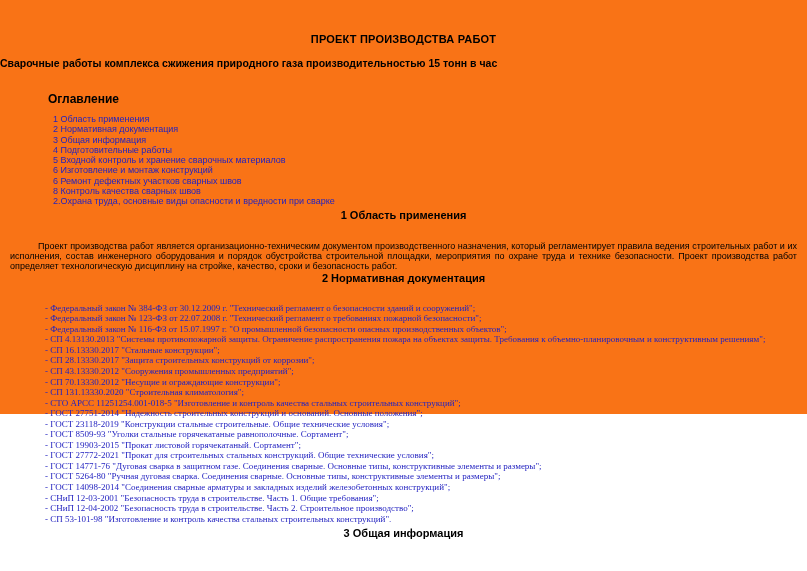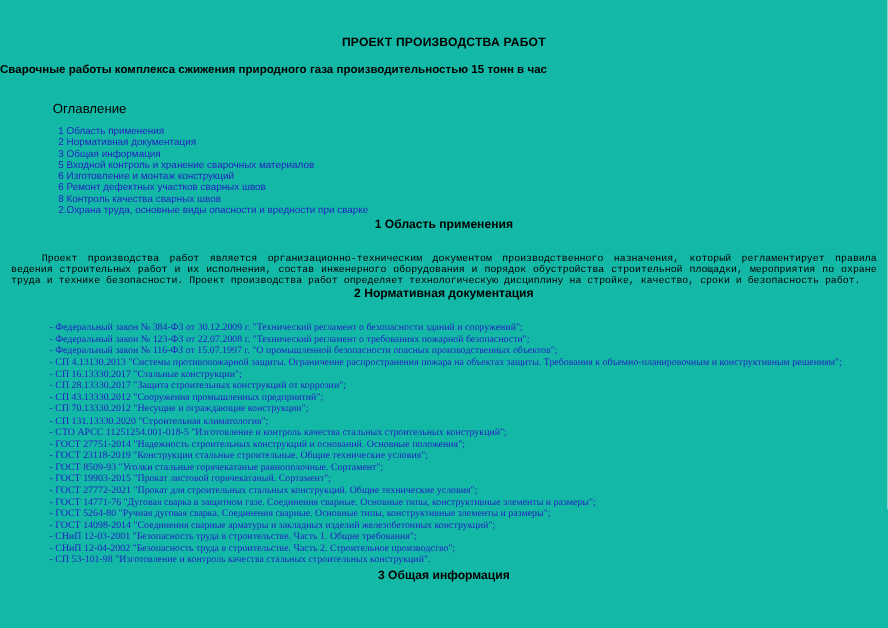--- a/index.html
+++ b/index.html
@@ -10,43 +10,43 @@
   body {
     width: 807px;
     height: 571px;
     font-family: "Liberation Sans", sans-serif;
     color: #000000;
     overflow: hidden;
   }
   .page {
     position: relative;
     width: 807px;
-    height: 571px;
-    background: #14b8a6;
+    height: 414px;
+    background: #f97316;
     box-sizing: border-box;
   }
   .doc-title {
     margin: 0;
     padding-top: 33px;
     text-align: center;
     font-size: 11px;
     font-weight: bold;
     letter-spacing: 0.2px;
   }
   .doc-subtitle {
     margin: 0;
     padding-top: 12px;
     text-align: left;
     font-size: 10.5px;
     font-weight: bold;
   }
   .toc-heading {
     margin: 23px 0 0 48px;
     font-size: 12px;
-    font-weight: normal;
+    font-weight: bold;
   }
   .toc-list {
     margin: 8px 0 0 53px;
   }
   .toc-list .link-line {
     display: block;
     font-size: 9px;
     line-height: 10.3px;
     color: var(--link-color, #2323c0);
     text-decoration: none;
@@ -60,21 +60,20 @@
   }
   #heading-s1 { margin-top: 2px; }
   #heading-s2 { margin-top: 1px; }
   #heading-s3 { margin-top: 3px; }
   .body-paragraph {
     margin: 20px 10px 0 10px;
     font-size: 9px;
     line-height: 10px;
     text-align: justify;
     text-indent: 28px;
-    font-family: Liberation Mono, monospace;
   }
   .doc-list {
     margin: 19px 10px 0 45px;
   }
   .doc-list .link-line {
     display: block;
     font-size: 9px;
     line-height: 10.55px;
     color: var(--link-color, #2323c0);
     text-decoration: none;
@@ -95,20 +94,21 @@
   <div class="toc-heading">Оглавление</div>
 
   <nav class="toc-list">
 
       <a class="link-line">1 Область применения</a>
 
       <a class="link-line">2 Нормативная документация</a>
 
       <a class="link-line">3 Общая информация</a>
 
+      <a class="link-line">4 Подготовительные работы</a>
 
       <a class="link-line">5 Входной контроль и хранение сварочных материалов</a>
 
       <a class="link-line">6 Изготовление и монтаж конструкций</a>
 
       <a class="link-line">6 Ремонт дефектных участков сварных швов</a>
 
       <a class="link-line">8 Контроль качества сварных швов</a>
 
       <a class="link-line">2.Охрана труда, основные виды опасности и вредности при сварке</a>

